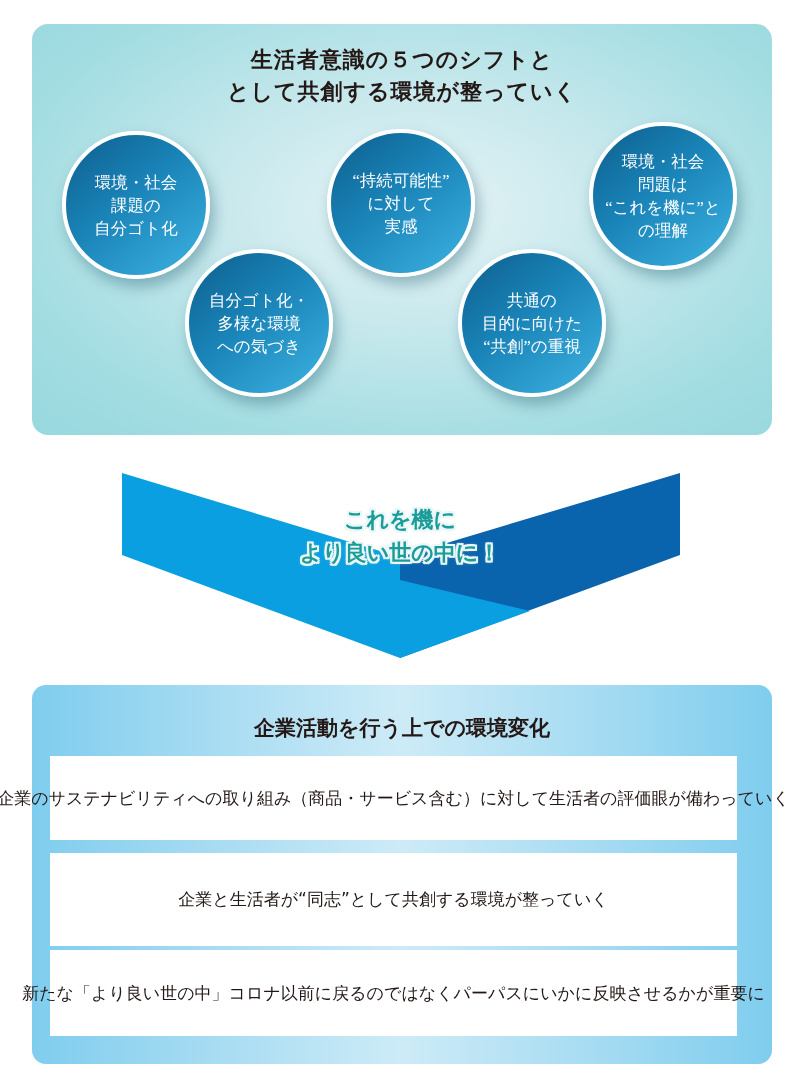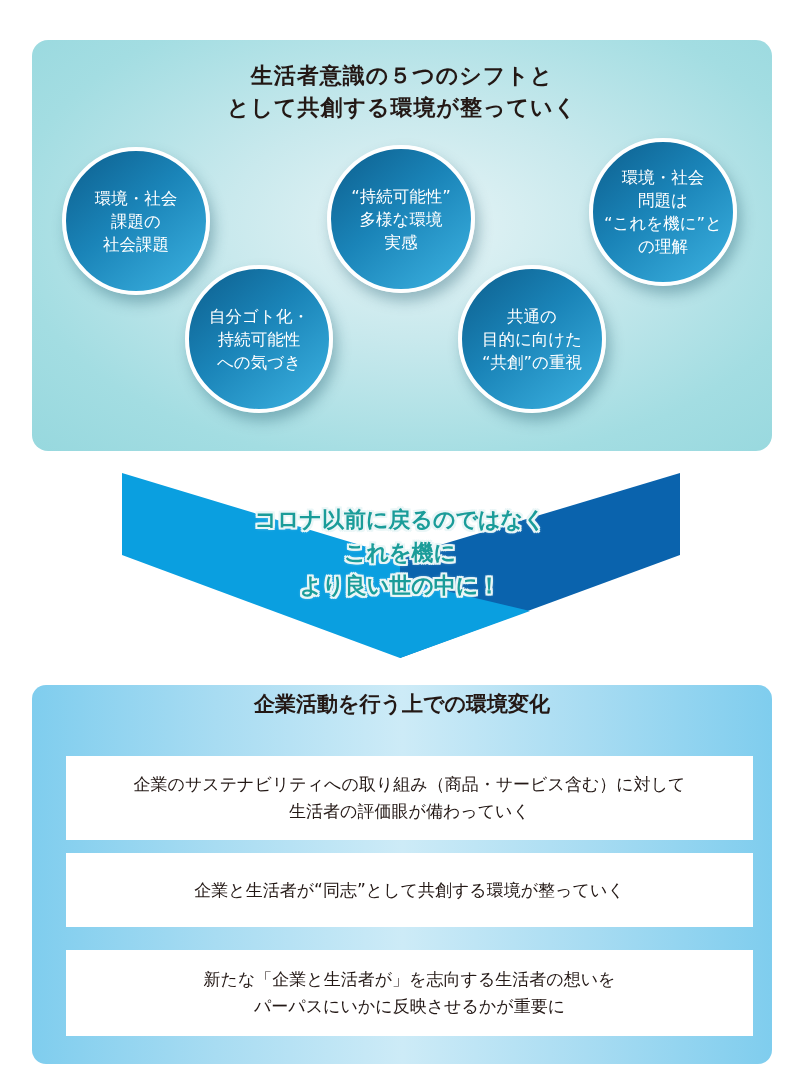--- a/index.html
+++ b/index.html
@@ -2,23 +2,24 @@
 <html><head>
   <meta charset="utf-8">
   <style>
     html, body { margin: 0; padding: 0; }
     body {
       width: 800px; height: 1092px; background: #ffffff;
       position: relative; overflow: hidden;
       font-family: "DejaVu Sans", "Liberation Sans", sans-serif;
     }
     .top-panel {
-      position: absolute; left: 32px; top: 40px; width: 740px; height: 411px;
+      position: absolute; left: 32px; top: 24px; width: 740px; height: 411px;
       border-radius: 16px;
       background: radial-gradient(ellipse at 52% 45%, #e6f4f6 0%, #c9e9ed 35%, #a3dde2 75%, #97d8de 100%);
+      font-family: Liberation Serif, serif;
     }
     .top-title {
       position: absolute; left: 0; top: 20px; width: 100%; text-align: center;
       font-weight: bold; font-size: 22px; line-height: 32px; color: #231815;
       letter-spacing: 1px;
     }
     .circle {
       position: absolute; width: 148px; height: 148px; border-radius: 50%;
       border: 4px solid #ffffff; box-sizing: border-box;
       background: linear-gradient(140deg, #0d5f8e 0%, #1a84b8 45%, #3db3e2 100%);
@@ -38,54 +39,54 @@
         0 0 4px #ffffff;
     }
     .arrow-text span { display: block; }
 
     .bottom-panel {
       position: absolute; left: 32px; top: 685px; width: 740px; height: 379px;
       border-radius: 14px;
       background: linear-gradient(90deg, #7fcdee 0%, #a8dcf2 25%, #cdebf7 50%, #a8dcf2 75%, #7fcdee 100%);
     }
     .bottom-title {
-      position: absolute; left: 0; top: 4px; width: 100%; text-align: center;
+      position: absolute; left: 0; top: 28px; width: 100%; text-align: center;
       font-weight: bold; font-size: 21px; line-height: 30px; color: #231815;
     }
     .item-box {
-      position: absolute; left: 34px; width: 687px; background: #ffffff;
-      display: flex; flex-direction: column; align-items: center; justify-content: center;
+      position: absolute; left: 18px; width: 687px; background: #ffffff;
+      display: flex; flex-direction: row; align-items: center; justify-content: center;
       color: #231815; font-size: 17px; line-height: 27px; text-align: center;
     }
     .item-box span { display: block; white-space: nowrap; }
   </style>
 </head>
 <body>
 
 <div class="top-panel">
   <div class="top-title">
     <span style="display:block">生活者意識の５つのシフトと</span>
     <span style="display:block">として共創する環境が整っていく</span>
   </div>
 
   <div class="circle" style="left:30px; top:107px;">
     <span>環境・社会</span>
     <span>課題の</span>
-    <span>社会課題</span>
+    <span>自分ゴト化</span>
   </div>
 
   <div class="circle" style="left:153px; top:225px;">
     <span>自分ゴト化・</span>
-    <span>持続可能性</span>
+    <span>多様な環境</span>
     <span>への気づき</span>
   </div>
 
   <div class="circle" style="left:295px; top:105px;">
     <span>“持続可能性”</span>
-    <span>多様な環境</span>
+    <span>に対して</span>
     <span>実感</span>
   </div>
 
   <div class="circle" style="left:426px; top:225px;">
     <span>共通の</span>
     <span>目的に向けた</span>
     <span>“共創”の重視</span>
   </div>
 
   <div class="circle" style="left:557px; top:98px;">
@@ -97,34 +98,33 @@
 </div>
 
 <div class="arrow-wrap">
   <svg width="800" height="1092" viewBox="0 0 800 1092">
     <polygon points="122,473 400,557 400,658 122,555" fill="#0a9fe0"></polygon>
     <polygon points="400,557 680,473 680,555 400,658" fill="#0a63ad"></polygon>
     <polygon points="400,580 530,611 400,658" fill="#0a9fe0"></polygon>
   </svg>
 </div>
 <div class="arrow-text">
-  <span>コロナ以前に戻るのではなく</span>
   <span>これを機に</span>
   <span>より良い世の中に！</span>
 </div>
 
 <div class="bottom-panel">
   <div class="bottom-title">企業活動を行う上での環境変化</div>
 
   <div class="item-box" style="top:71px; height:84px;">
     <span>企業のサステナビリティへの取り組み（商品・サービス含む）に対して</span>
     <span>生活者の評価眼が備わっていく</span>
   </div>
 
-  <div class="item-box" style="top:168px; height:74px;">
+  <div class="item-box" style="top:168px; height:93px;">
     <span>企業と生活者が“同志”として共創する環境が整っていく</span>
   </div>
 
   <div class="item-box" style="top:265px; height:86px;">
-    <span>新たな「企業と生活者が」を志向する生活者の想いを</span>
+    <span>新たな「より良い世の中」コロナ以前に戻るのではなく</span>
     <span>パーパスにいかに反映させるかが重要に</span>
   </div>
 </div>
 
 </body></html>

